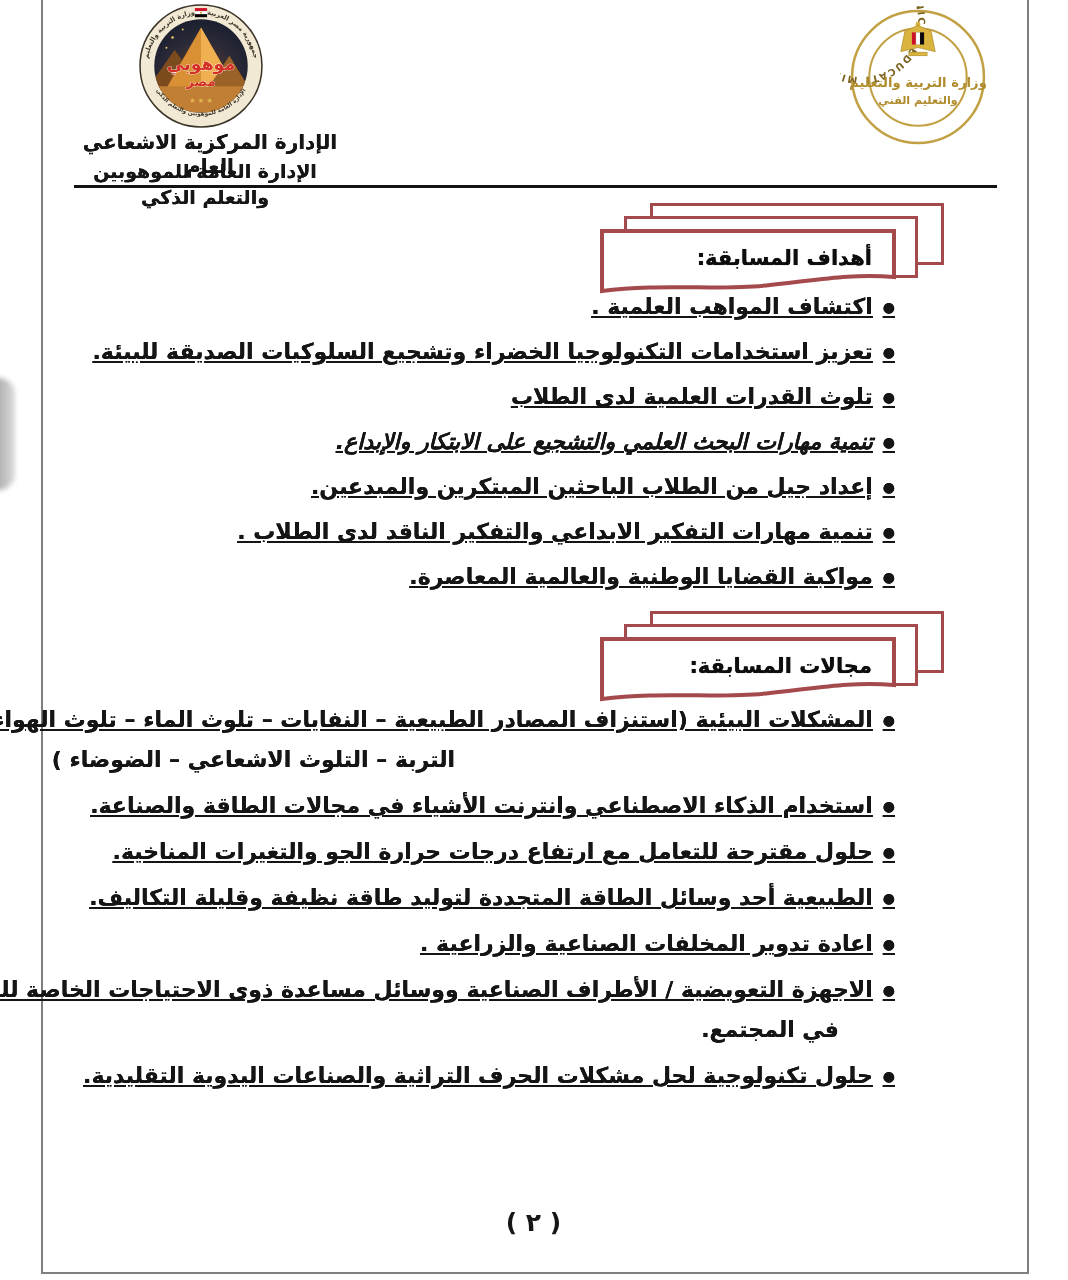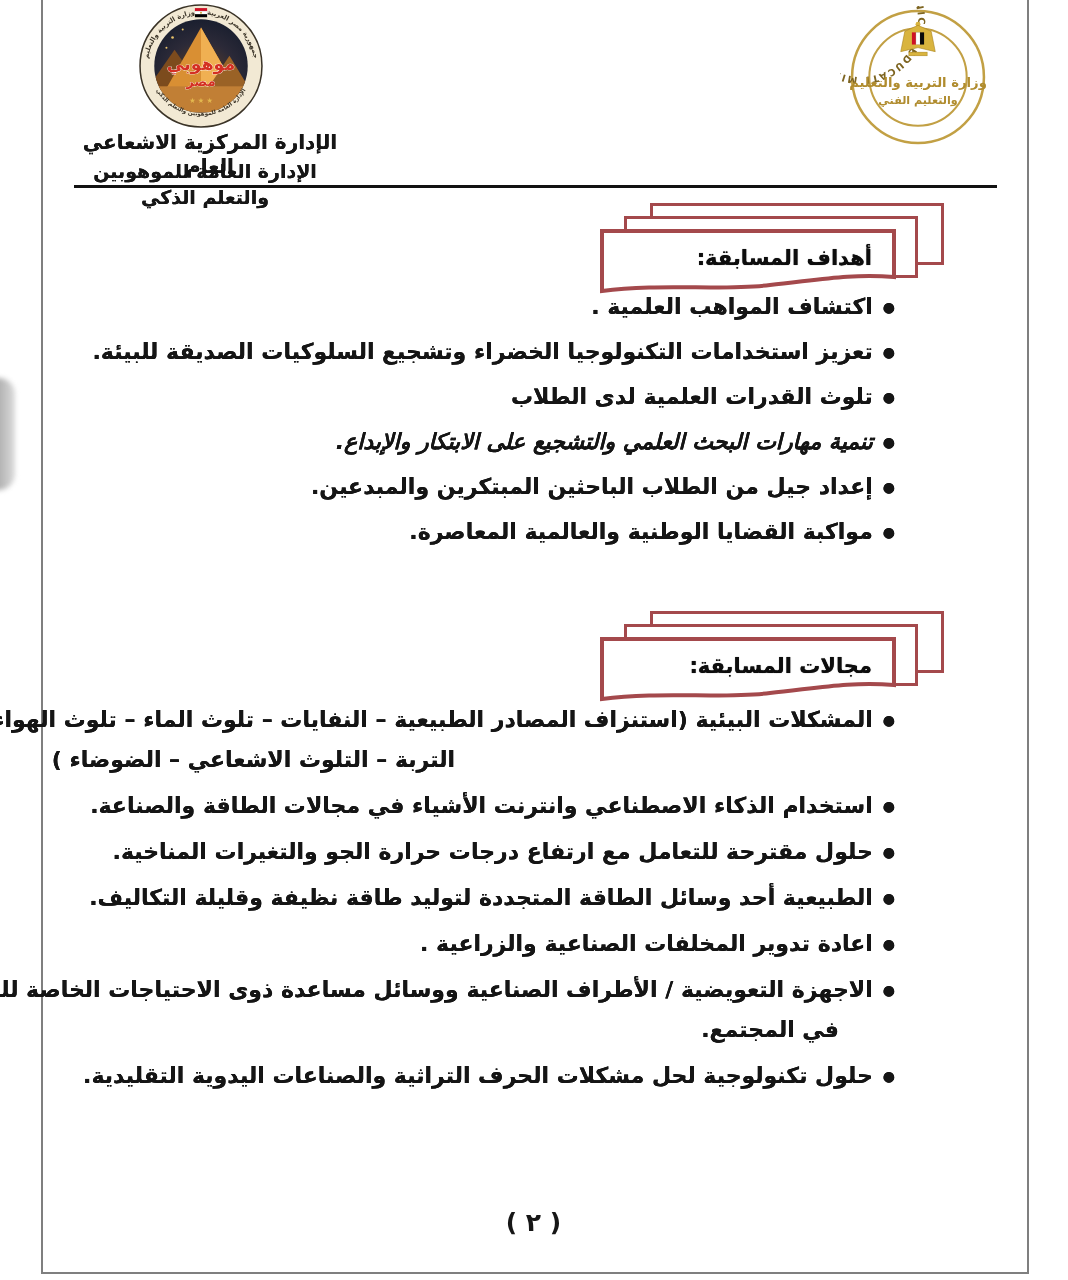--- a/index.html
+++ b/index.html
@@ -48,21 +48,21 @@
   .box2{left:598px;top:611px;}
   
   .blist{
     position:absolute;direction:rtl;text-align:right;
     font-weight:bold;font-size:22px;color:#151515;text-shadow:0 0 .3px #000;
   }
   .objectives{left:132px;top:292px;width:763px;}
   .fields{left:128px;top:700px;width:767px;}
   .objectives .li{line-height:30px;margin-bottom:15px;}
   .fields .li{line-height:40px;margin-bottom:6px;}
-  .row1{display:block;white-space:nowrap;}
+  .row1{display:block;white-space:nowrap;text-decoration:underline;}
   .bullet{font-size:14px;margin-left:10px;vertical-align:2px;}
   .l2{display:block;}
   .l2a{padding-right:440px;white-space:nowrap;}
   .l2b{padding-right:56px;white-space:nowrap;}
   .it{font-style:italic;}
   
   .pagenum{
     position:absolute;left:41px;top:1208px;width:985px;text-align:center;
     direction:rtl;font-size:25px;font-weight:bold;letter-spacing:2px;
   }
@@ -164,20 +164,23 @@
     <div class="li">
         <span class="row1"><span class="bullet">●</span><span>تلوث القدرات العلمية لدى الطلاب</span></span>
       </div>
     <div class="li it">
         <span class="row1"><span class="bullet">●</span><span>تنمية مهارات البحث العلمي والتشجيع على الابتكار والإبداع.</span></span>
       </div>
     <div class="li">
         <span class="row1"><span class="bullet">●</span><span>إعداد جيل من الطلاب الباحثين المبتكرين والمبدعين.</span></span>
       </div>
     <div class="li">
+        <span class="row1"><span class="bullet">●</span><span>تنمية مهارات التفكير الابداعي والتفكير الناقد لدى الطلاب .</span></span>
+      </div>
+    <div class="li">
         <span class="row1"><span class="bullet">●</span><span>مواكبة القضايا الوطنية والعالمية المعاصرة.</span></span>
       </div>
   </div>
 
   <div class="titlebox box2">
     <div class="tb-rect tb-back"></div>
     <div class="tb-rect tb-mid"></div>
     <svg class="tb-front" viewBox="0 0 300 72">
       <path d="M4 4 L296 4 L296 50 C 252 46 214 54 172 58 C 124 64 62 56 4 64 Z" fill="#ffffff" stroke="#a4494c" stroke-width="4"></path>
     </svg>

